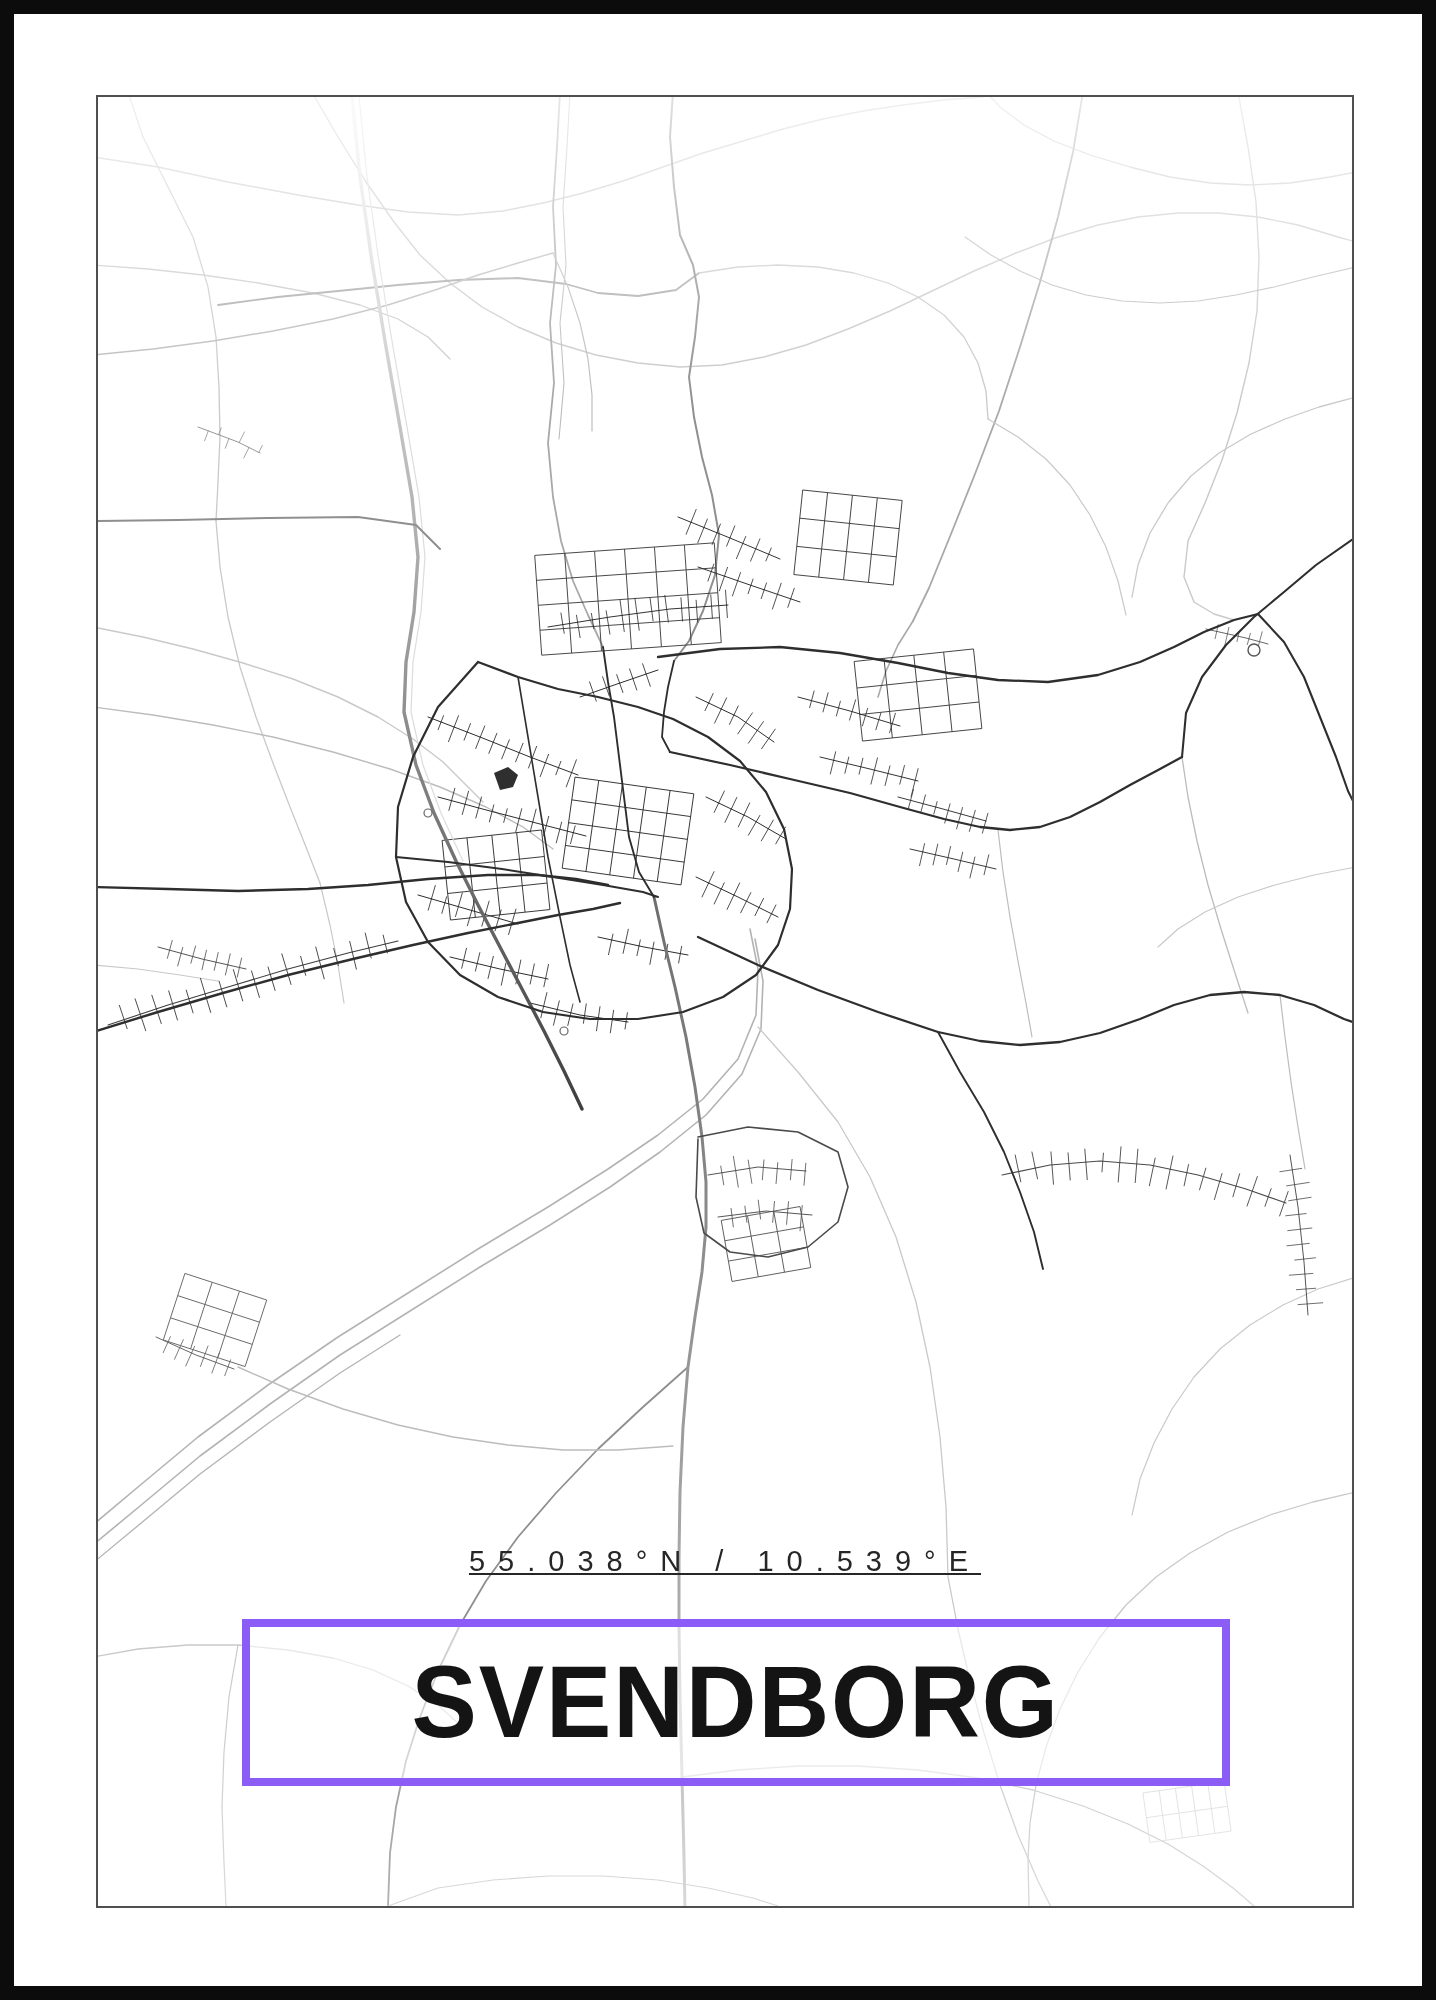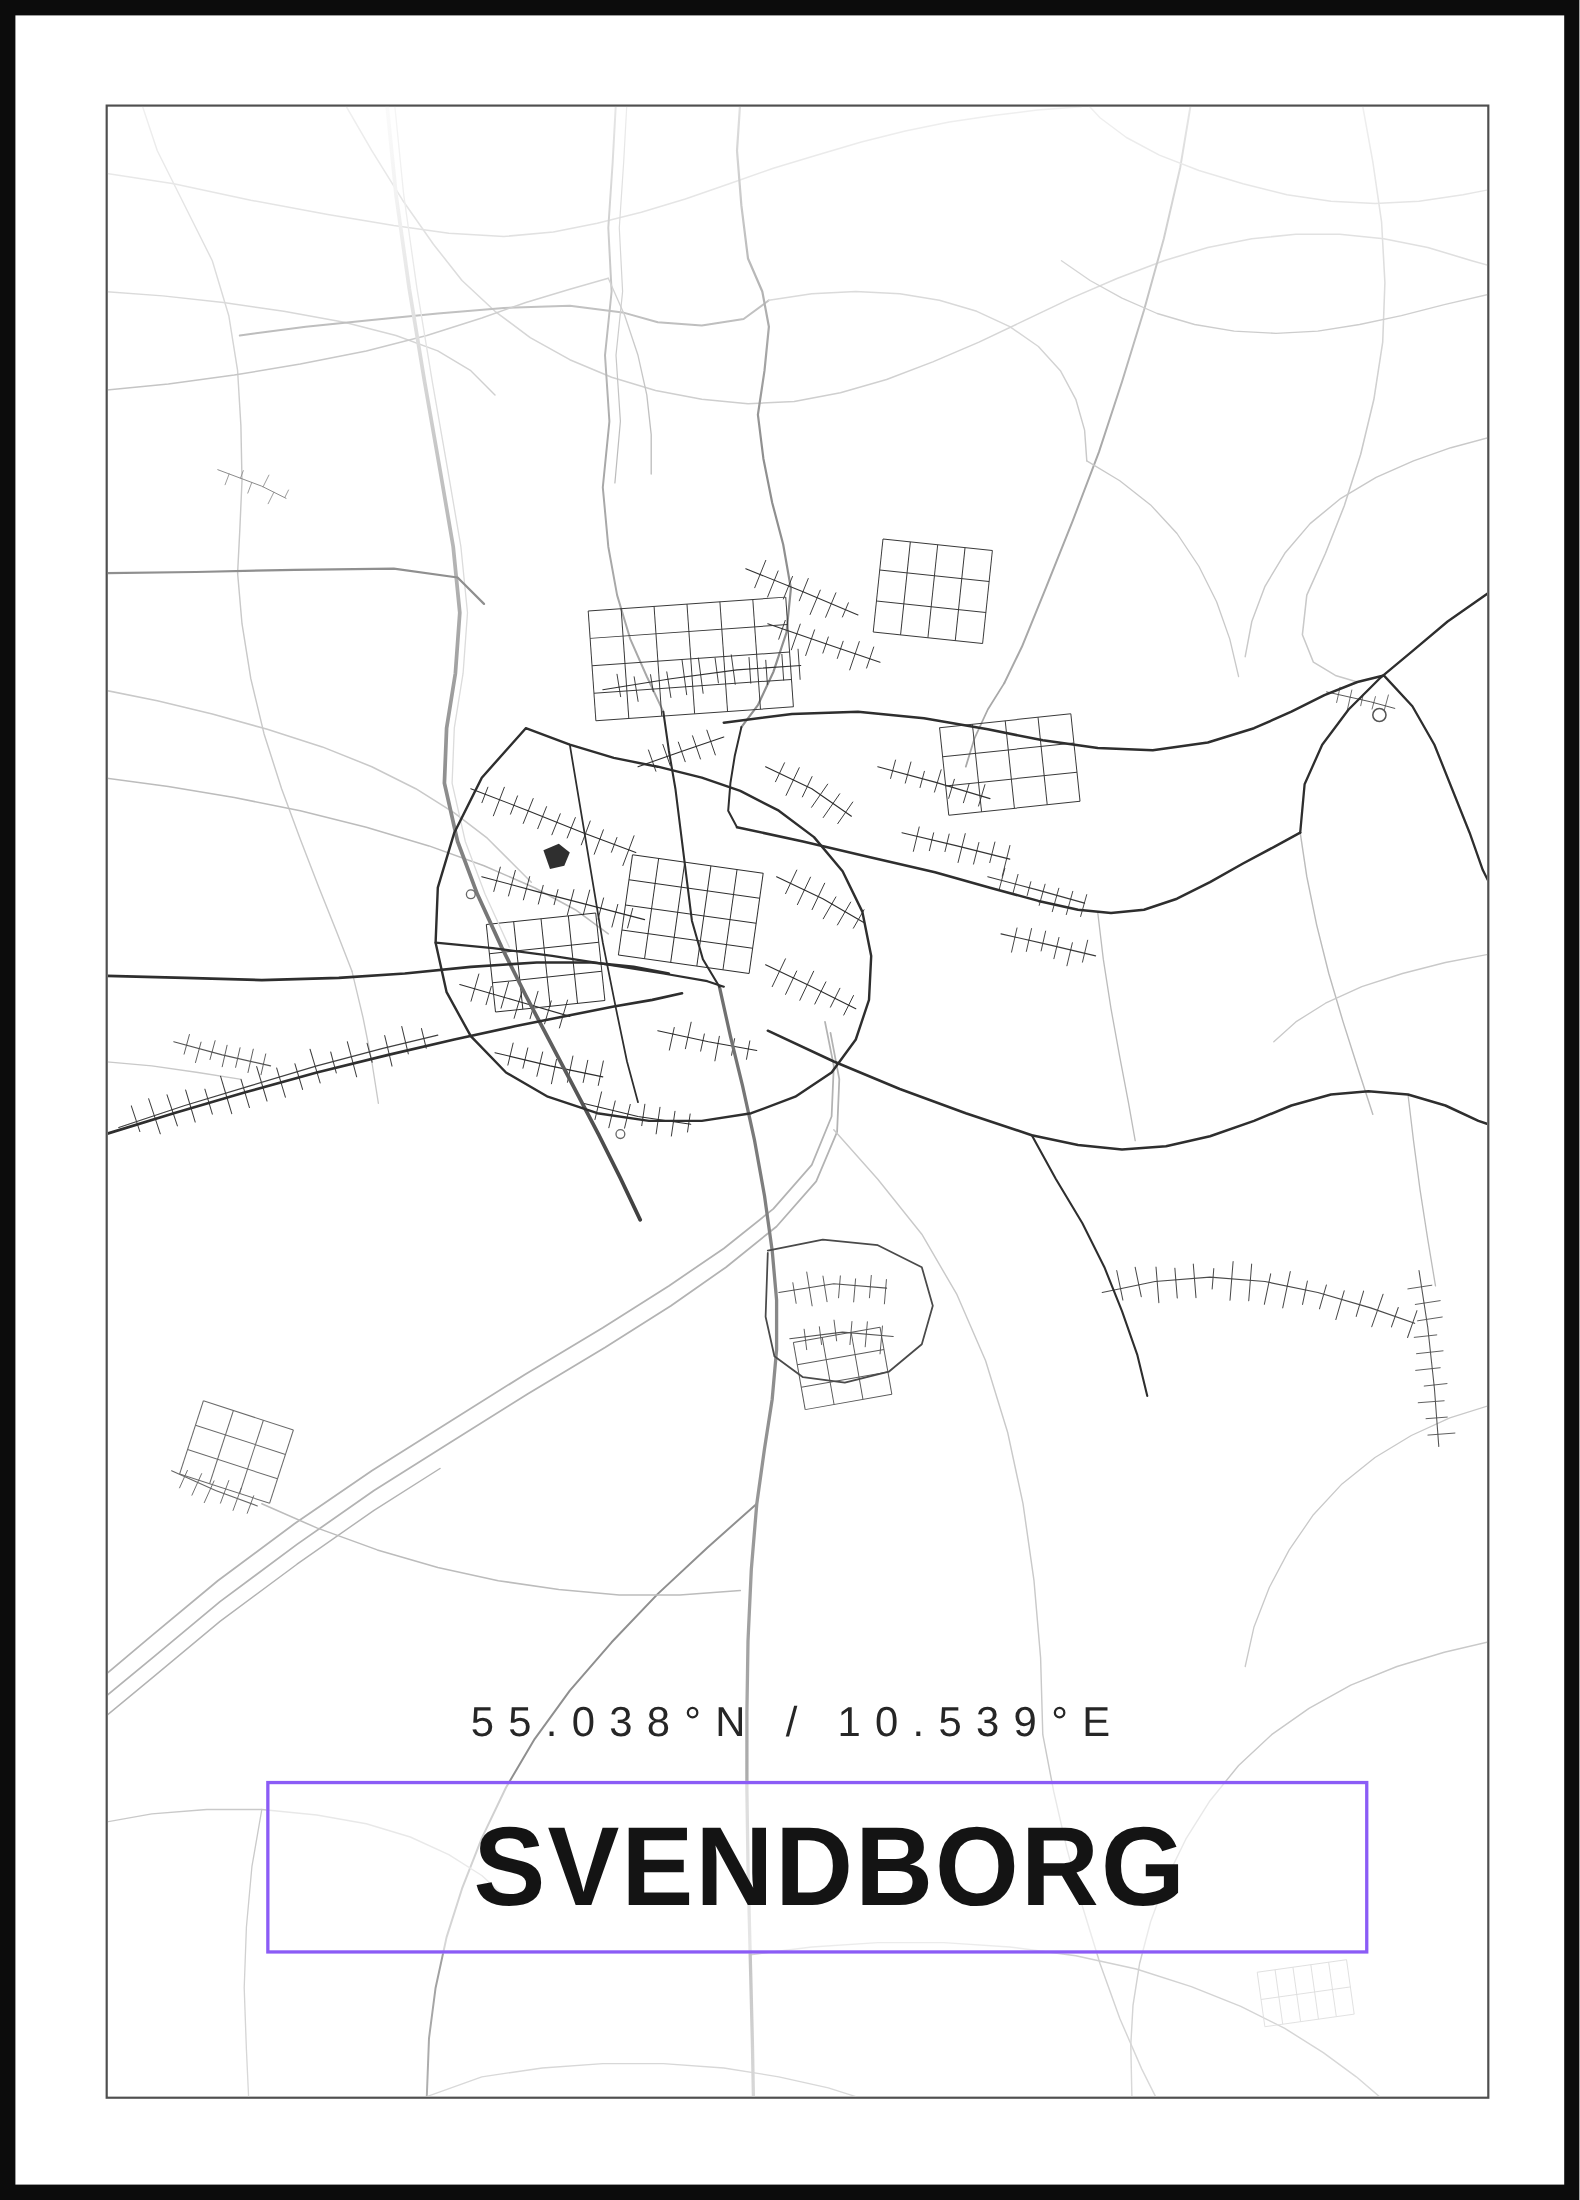--- a/index.html
+++ b/index.html
@@ -2,22 +2,22 @@
 <html><head>
 <meta charset="utf-8">
 <style>
   html,body{margin:0;padding:0;background:#ffffff;}
   body{position:relative;width:1436px;height:2000px;font-family:"Liberation Sans",sans-serif;overflow:hidden;}
   .frame{position:absolute;inset:0;border:14px solid #0c0c0c;box-sizing:border-box;z-index:40;pointer-events:none;}
   .map-area{position:absolute;left:96px;top:95px;width:1254px;height:1809px;border:2px solid #4f4f4f;box-sizing:content-box;overflow:hidden;background:#ffffff;}
   #map-svg{position:absolute;left:0;top:0;width:1254px;height:1809px;display:block;}
   .fade-top{position:absolute;left:0;right:0;top:0;height:310px;background:linear-gradient(rgba(255,255,255,0.72),rgba(255,255,255,0));pointer-events:none;z-index:5;}
   .fade-bottom{position:absolute;left:0;right:0;bottom:0;height:240px;background:linear-gradient(to top,rgba(255,255,255,0.30),rgba(255,255,255,0));pointer-events:none;z-index:5;}
-  .coords{position:absolute;left:0;right:0;top:1448px;text-align:center;font-size:38px;font-weight:400;letter-spacing:13px;color:#262626;z-index:10;white-space:nowrap;}
-  .title-box{position:absolute;left:144px;top:1522px;width:972px;height:151px;border:3px solid #8b5cf6;background:rgba(255,255,255,0.58);display:flex;align-items:center;justify-content:center;z-index:10;padding-left:24px;}
+  .coords{position:absolute;left:0;right:0;top:1448px;text-align:center;font-size:29px;font-weight:400;letter-spacing:13px;color:#262626;z-index:10;white-space:nowrap;text-decoration:underline;}
+  .title-box{position:absolute;left:144px;top:1522px;width:972px;height:151px;border:8px solid #8b5cf6;background:rgba(255,255,255,0.58);display:flex;align-items:center;justify-content:center;z-index:10;}
   .title{font-size:102px;font-weight:700;letter-spacing:2px;color:#141414;white-space:nowrap;transform:scaleX(0.96);}
 </style>
 </head>
 <body>
 
 <div class="map-area">
   <svg id="map-svg" viewBox="0 0 1254 1809" xmlns="http://www.w3.org/2000/svg">
     <defs>
       <linearGradient id="railGrad" x1="0" y1="0" x2="0" y2="1">
         <stop offset="0" stop-color="#eeeeee"></stop>

